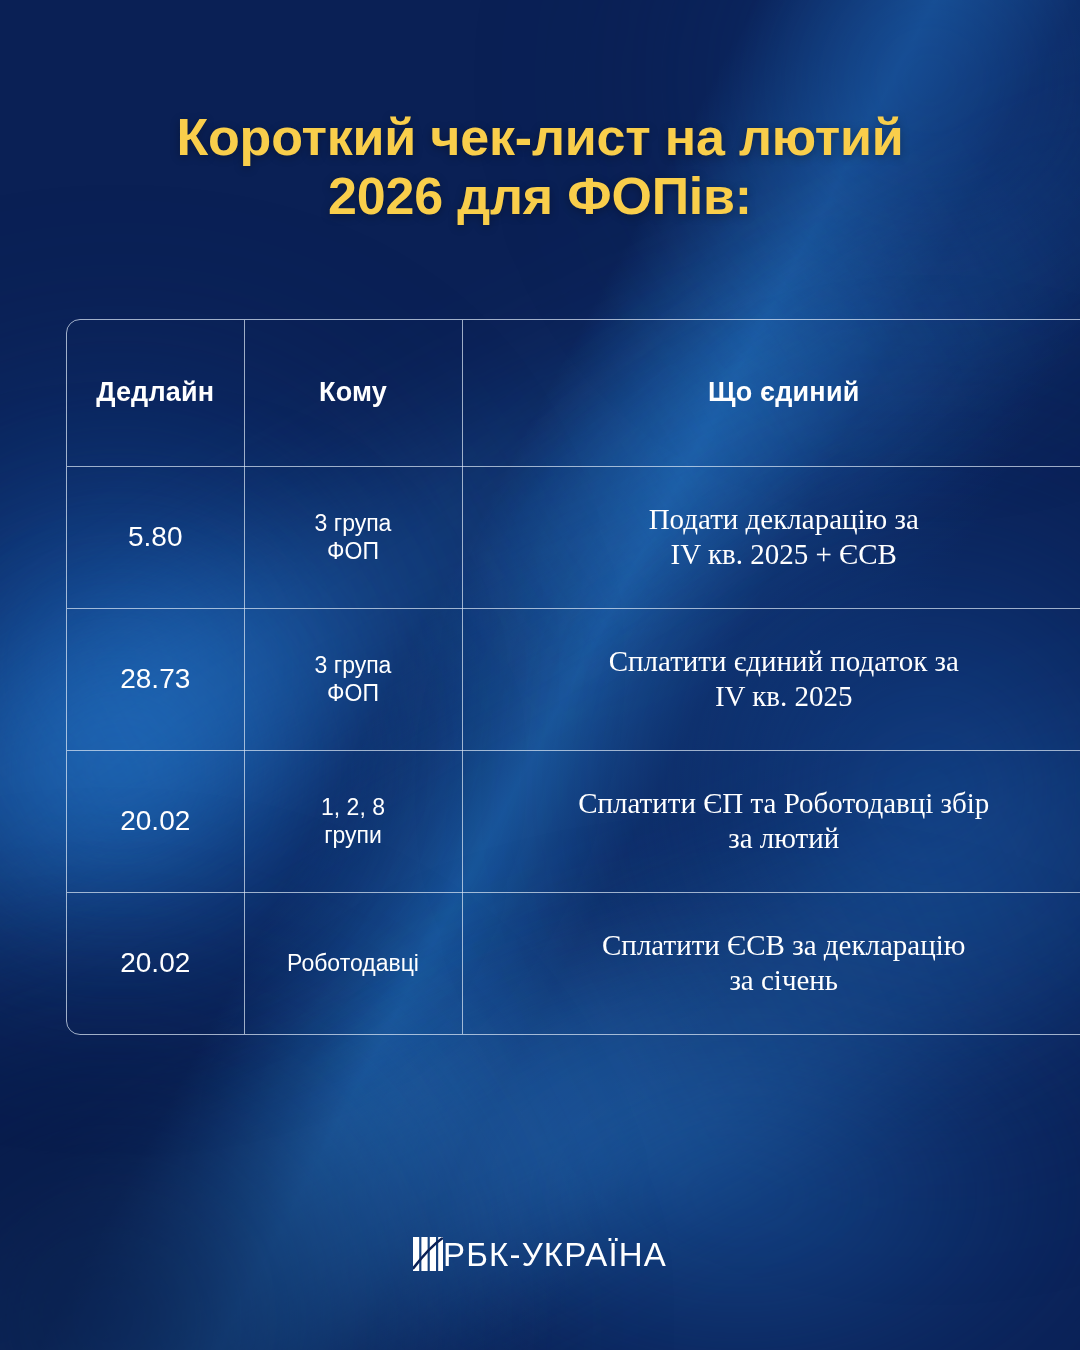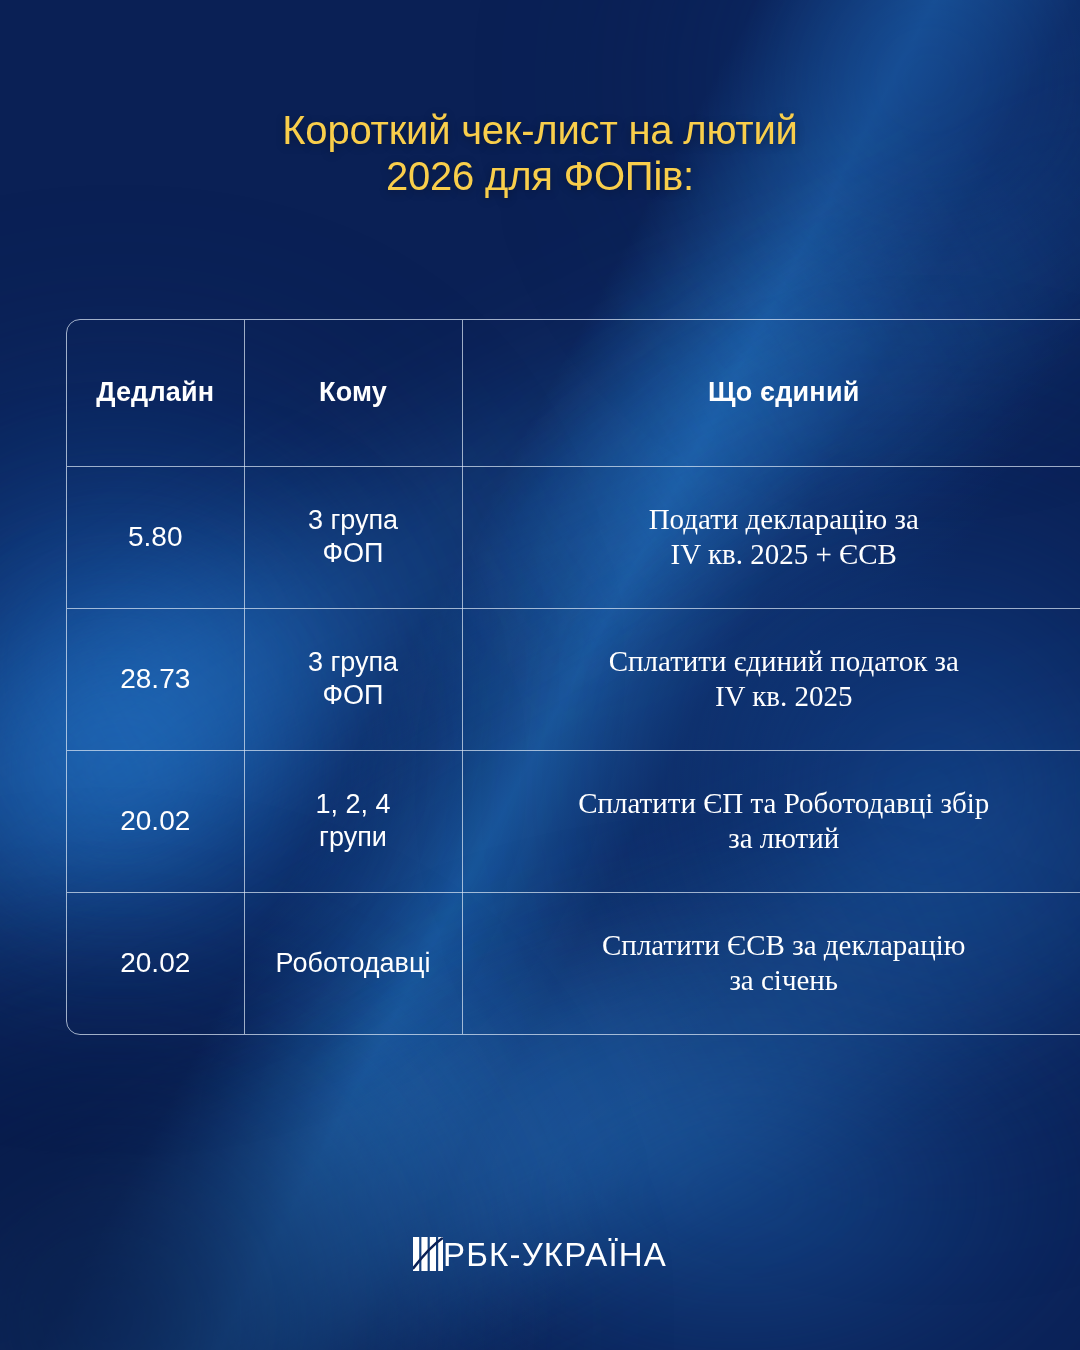--- a/index.html
+++ b/index.html
@@ -95,22 +95,22 @@
 
   
   .page { position:absolute; inset:0; }
 
   .title {
     position:absolute;
     top:108px;
     left:0; right:0;
     text-align:center;
     color:#f9ce4b;
-    font-size:40px;
-    font-weight:400;
+    font-size:52px;
+    font-weight:700;
     line-height:1.14;
     letter-spacing:-0.2px;
     white-space:pre-line;
     text-shadow:0 2px 10px rgba(0,0,0,0.30);
   }
 
   
   .tablewrap {
     position:absolute;
     left:66px;
@@ -142,21 +142,21 @@
 
   thead th {
     height:146px;
     font-size:27px;
     font-weight:700;
     letter-spacing:0.2px;
   }
 
   tbody td { height:142px; font-weight:400; line-height:1.22; }
   td.deadline { font-size:28px; }
-  td.who      { font-size:27px; white-space:pre-line; }
+  td.who      { font-size:23px; white-space:pre-line; }
   td.what     { font-size:29px; white-space:pre-line;font-family:Liberation Serif, serif; }
 
   
   .logo {
     position:absolute;
     left:0; right:0;
     top:1237px;
     display:flex;
     align-items:center;
     justify-content:center;
@@ -214,21 +214,21 @@
         </tr>
         <tr>
           <td class="deadline">28.73</td>
           <td class="who">3 група
 ФОП</td>
           <td class="what">Сплатити єдиний податок за
 IV кв. 2025</td>
         </tr>
         <tr>
           <td class="deadline">20.02</td>
-          <td class="who">1, 2, 4
+          <td class="who">1, 2, 8
 групи</td>
           <td class="what">Сплатити ЄП та Роботодавці збір
 за лютий</td>
         </tr>
         <tr>
           <td class="deadline">20.02</td>
           <td class="who">Роботодавці</td>
           <td class="what">Сплатити ЄСВ за декларацію
 за січень</td>
         </tr>

